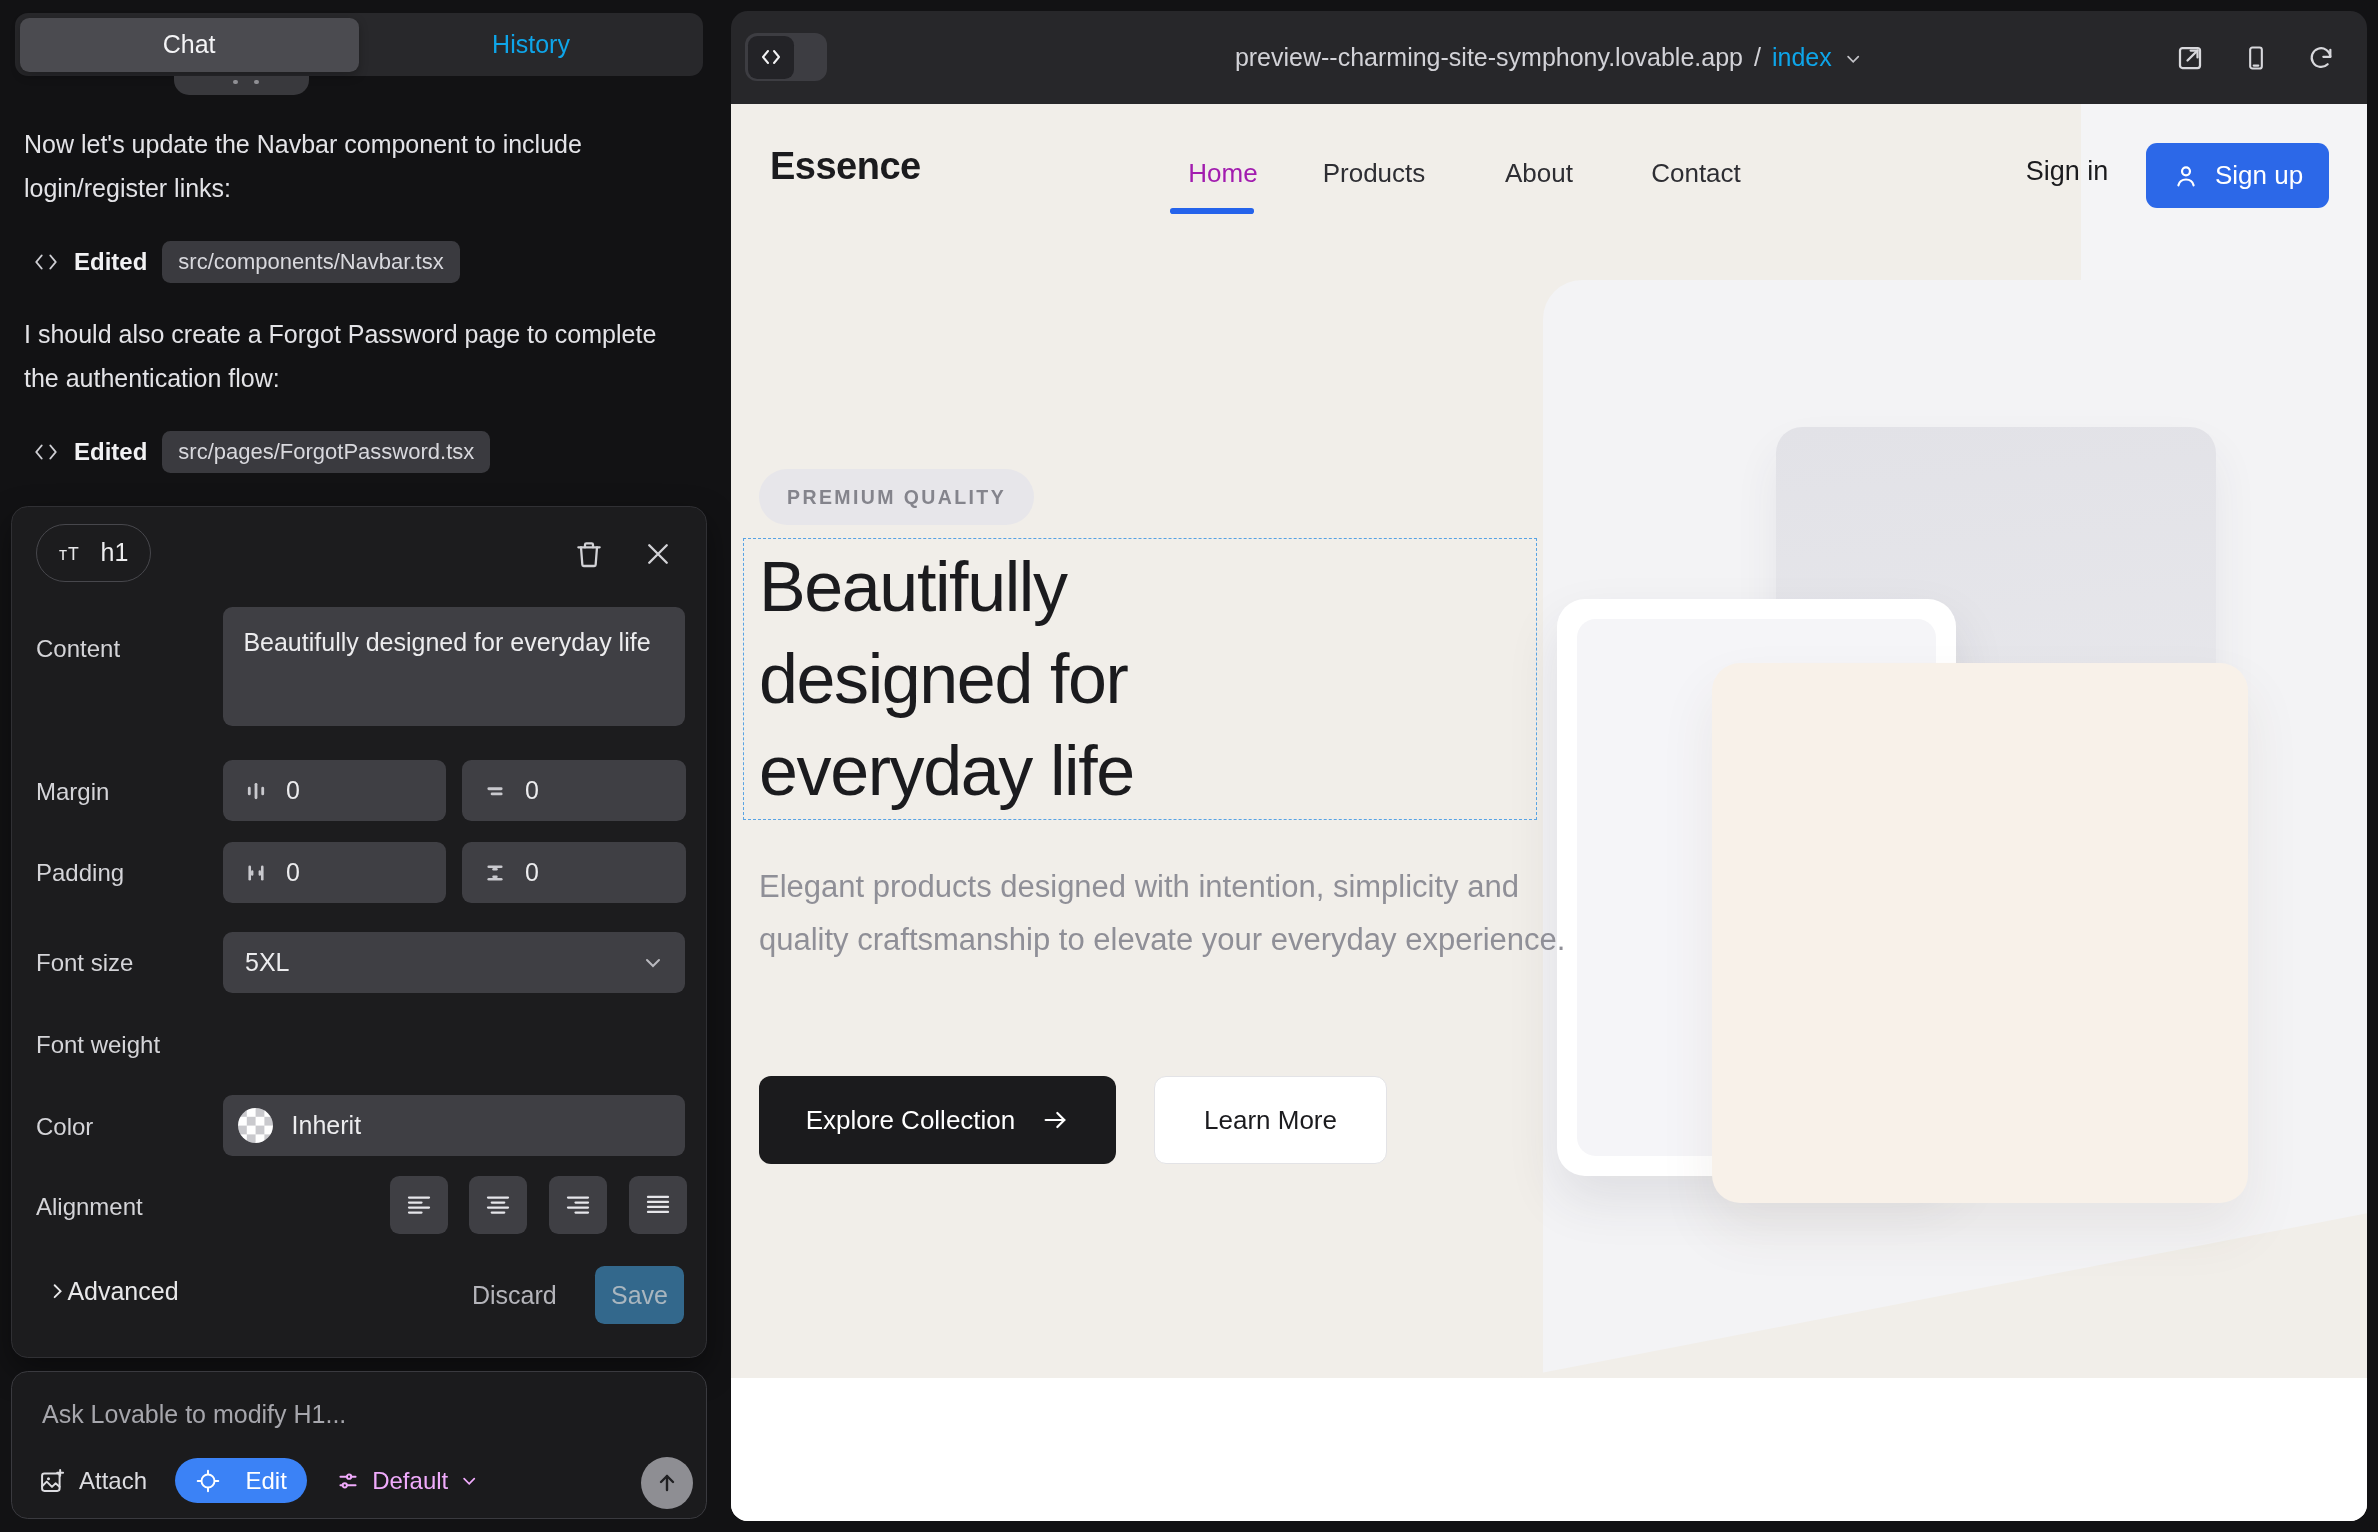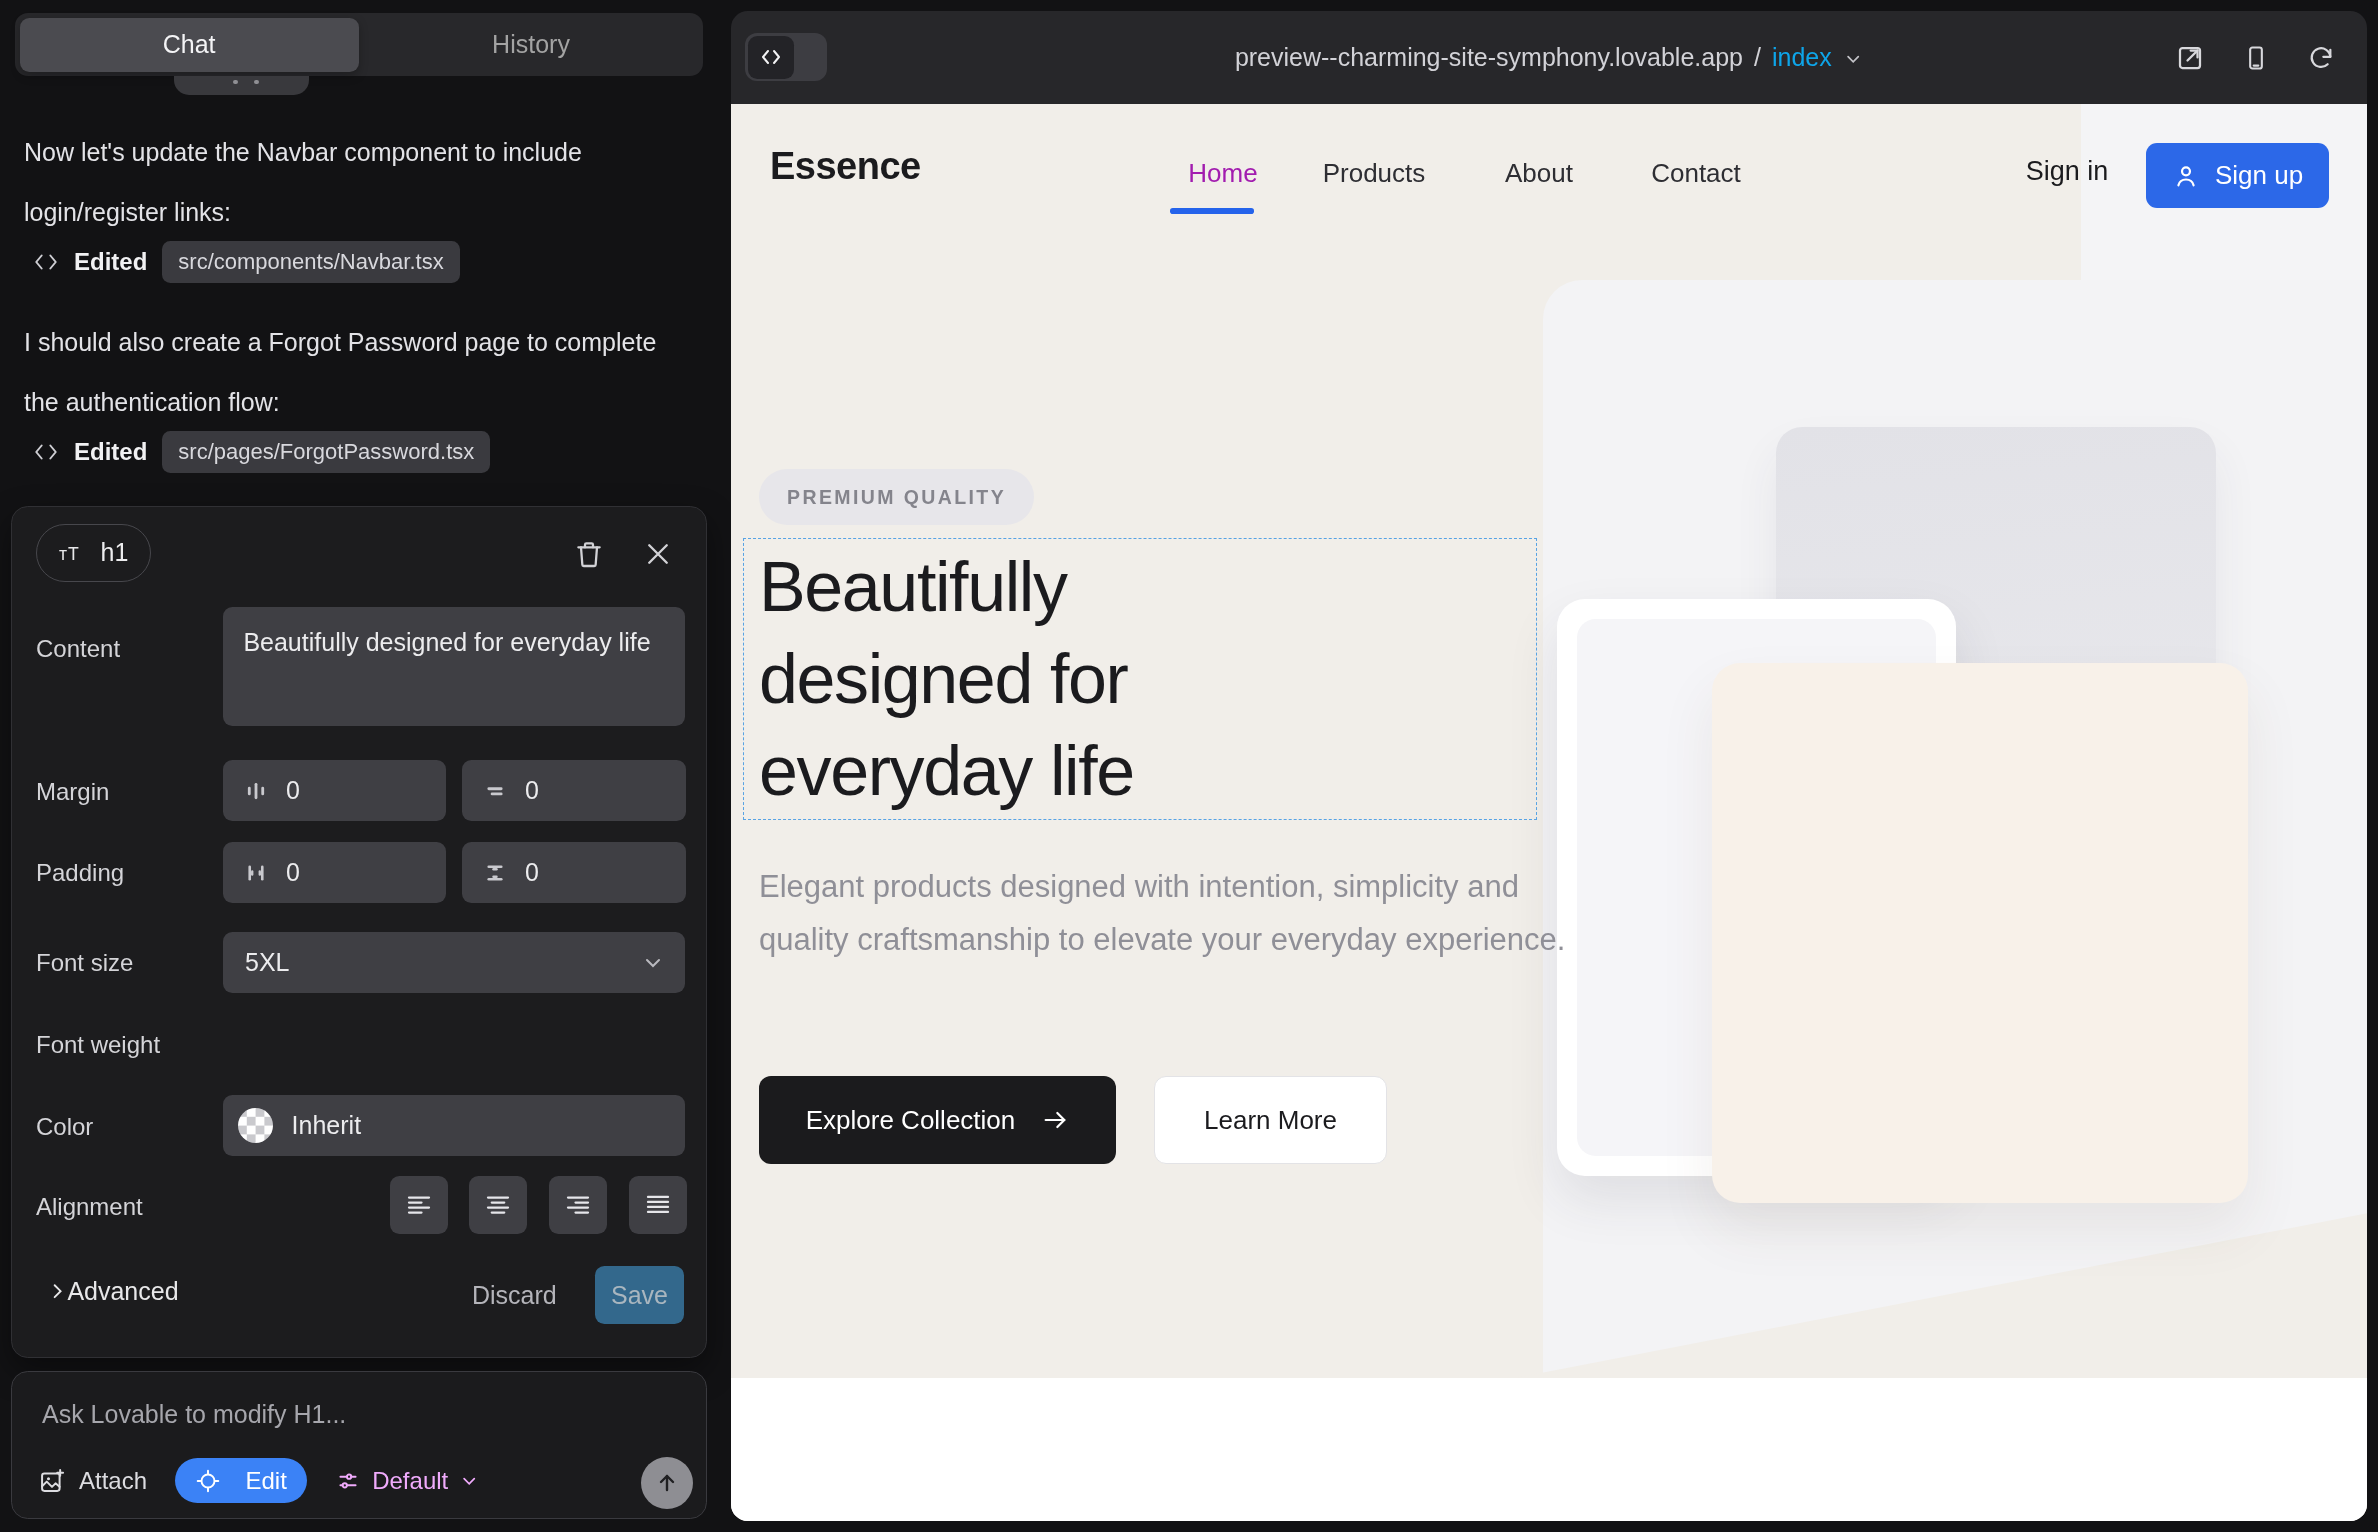--- a/index.html
+++ b/index.html
@@ -10,27 +10,27 @@
     position:relative; overflow:hidden;
     -webkit-font-smoothing:antialiased;
   }
 
   
   .sidebar { position:absolute; left:0; top:0; width:722px; height:1532px; background:#121214; }
 
   .tabbar { position:absolute; left:15px; top:13px; width:688px; height:63px; background:#28282b; border-radius:13px; }
   .tab-active { position:absolute; left:4.6px; top:4.6px; width:339px; height:54px; background:#4b4b50; border-radius:9.3px;
     display:flex; align-items:center; justify-content:center; color:#f4f4f6; font-size:25px; box-shadow:0 3.7px 9.3px rgba(0,0,0,.25);}
-  .tab-inactive { position:absolute; left:344px; top:0; width:344px; height:63px; display:flex; align-items:center; justify-content:center; color:#a3a3a3; font-size:25px; }
+  .tab-inactive { position:absolute; left:344px; top:0; width:344px; height:63px; display:flex; align-items:center; justify-content:center; color:#0ea5e9; font-size:25px; }
 
   .scroll-chip { position:absolute; left:174px; top:76px; width:135px; height:18.6px; background:#39393d; border-radius:0 0 15px 15px; }
   .scroll-chip i { position:absolute; top:3.7px; width:4.6px; height:4.6px; border-radius:50%; background:#8f8f94; }
   .scroll-chip i.d1{ left:59px; } .scroll-chip i.d2{ left:80px; }
 
-  .chat-msg { position:absolute; left:24px; width:655px; color:#e3e3e7; font-size:25px; line-height:60px; }
+  .chat-msg { position:absolute; left:24px; width:655px; color:#e3e3e7; font-size:25px; line-height:44px; }
   .msg1 { top:122px; } .msg2 { top:312px; }
 
   .edited-row { position:absolute; left:33px; height:46px; display:flex; align-items:center; gap:15px; }
   .erow1 { top:239px; } .erow2 { top:429px; }
   .edited-label { color:#f1f1f3; font-size:24px; font-weight:700; }
   .file-chip { background:#3a3a3f; border-radius:8.3px; padding:8.3px 16px; color:#d8d8dd; font-size:22px; }
   .code-ico { color:#cfcfd4; display:flex; }
 
   
   .editor { position:absolute; left:11px; top:506px; width:696px; height:852px; background:#1c1c1e; border:0.9px solid #303034; border-radius:16.7px; box-shadow:0 13px 32px rgba(0,0,0,.4); }

